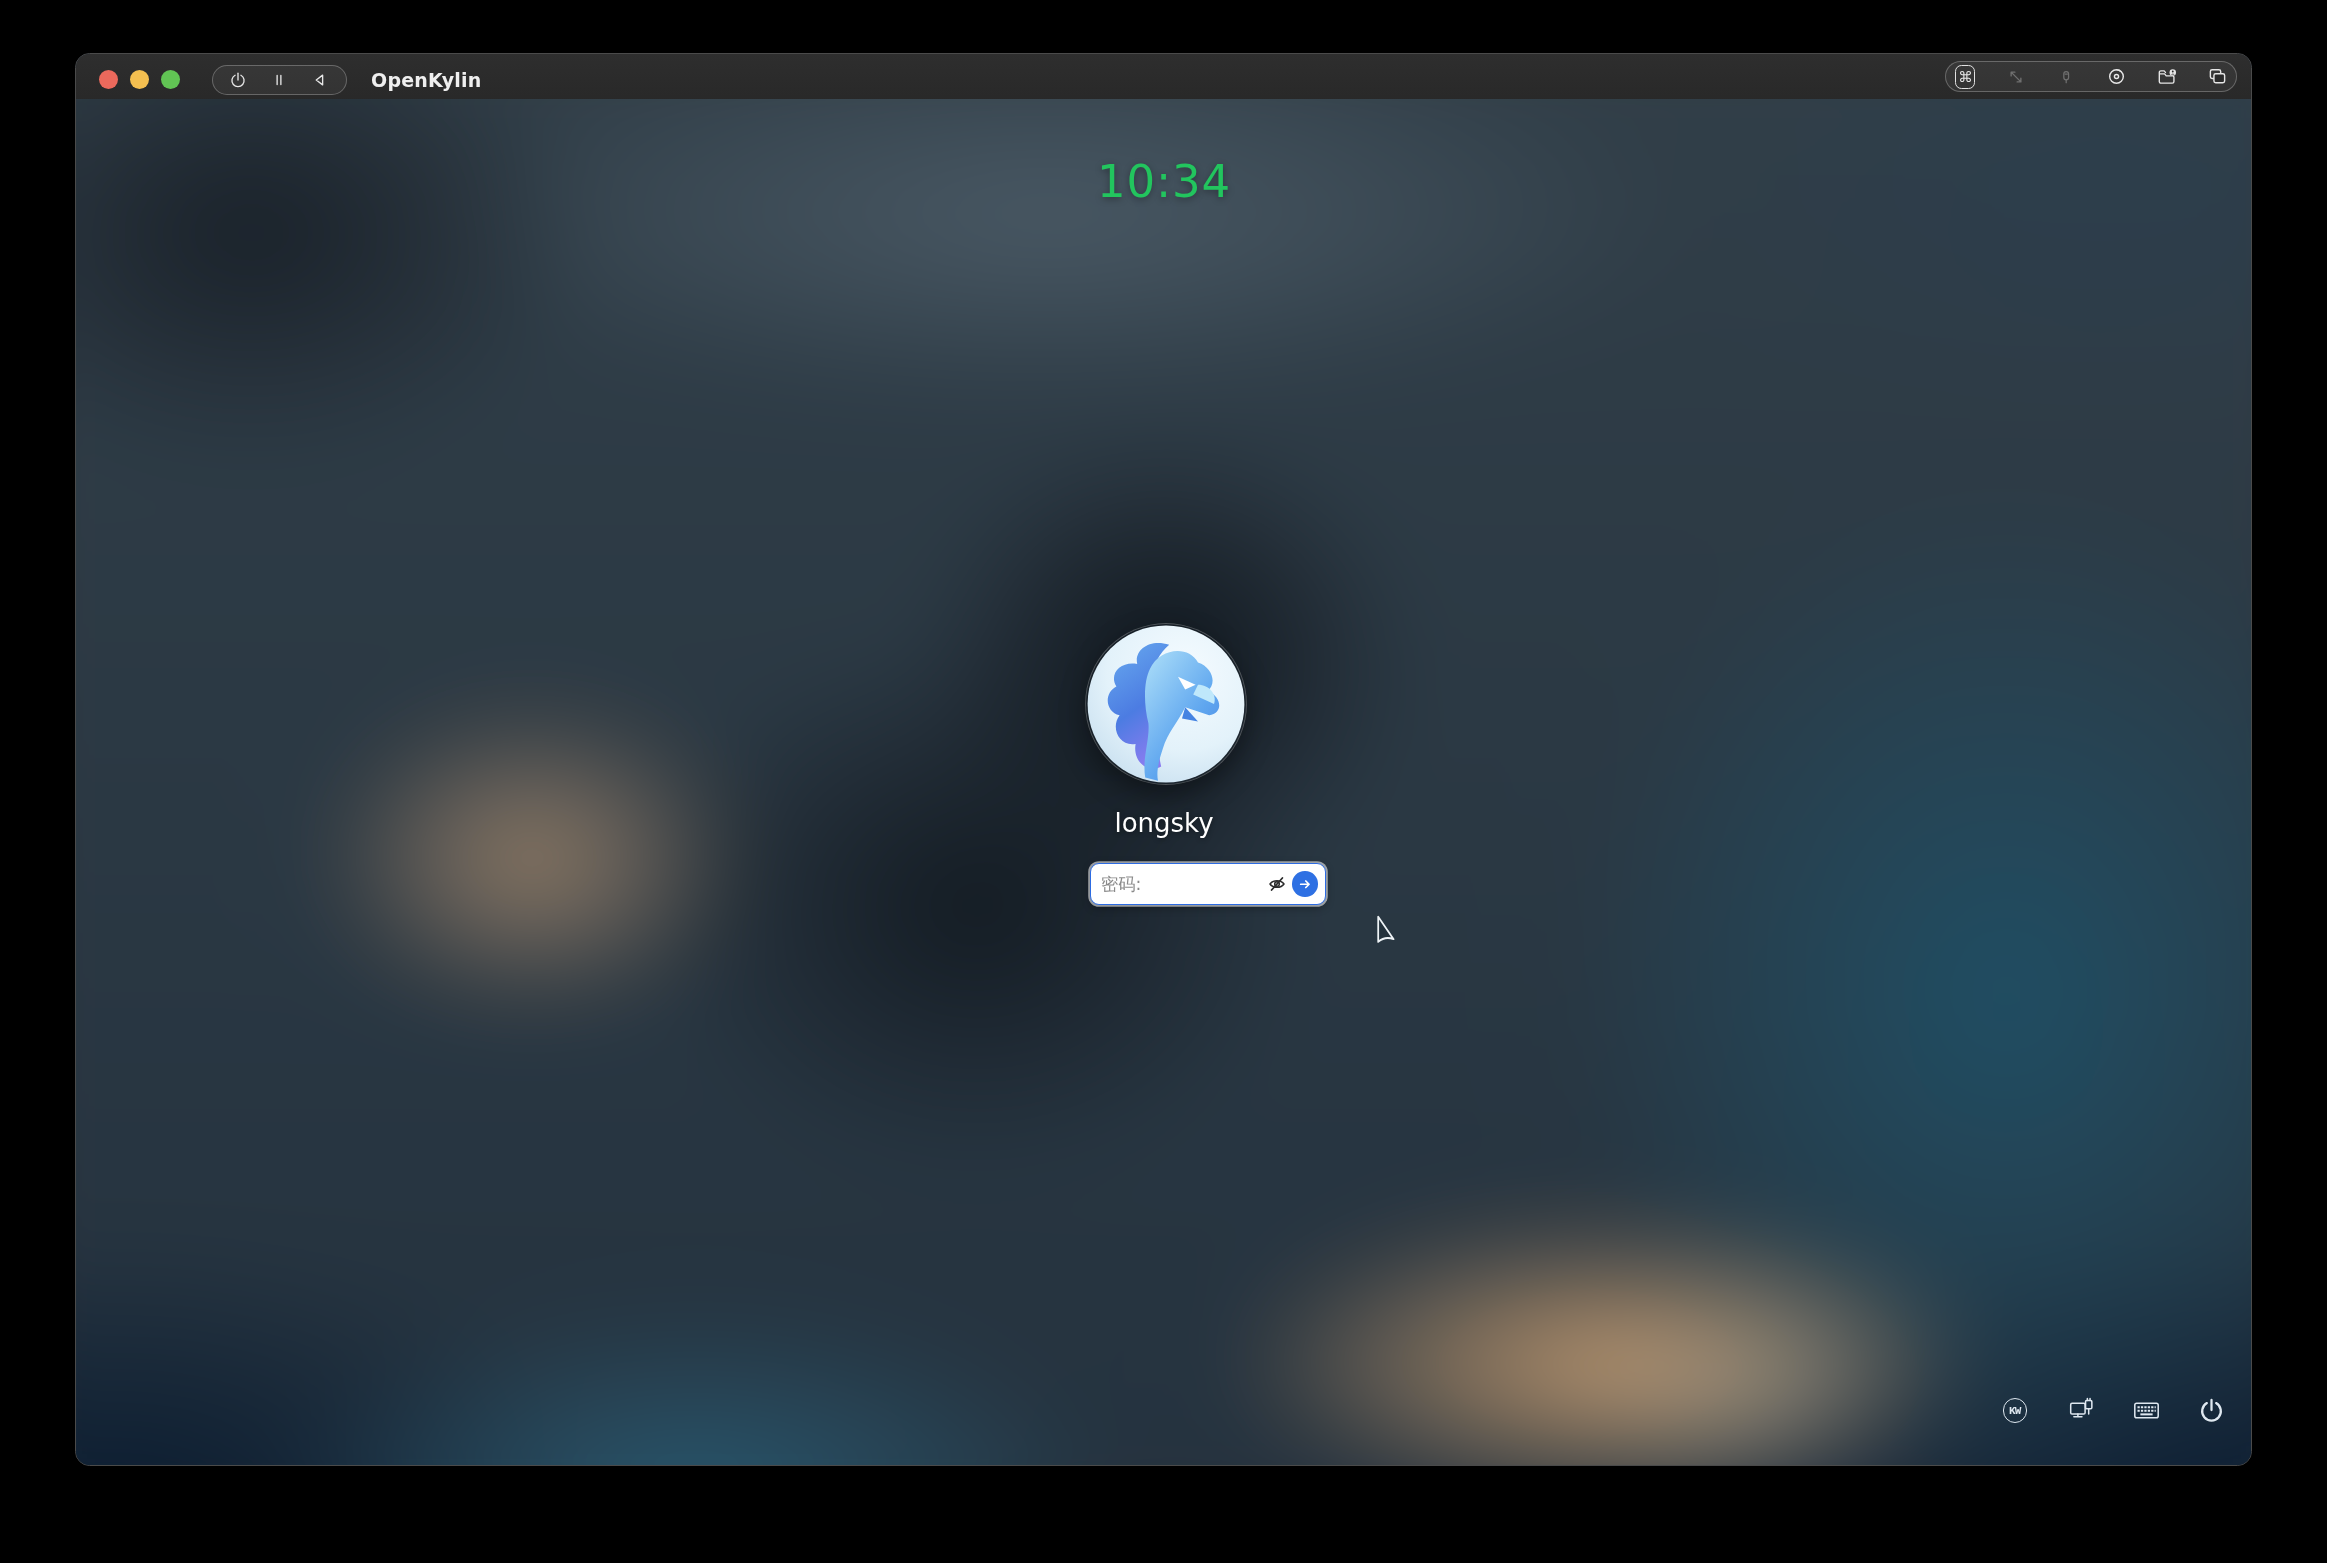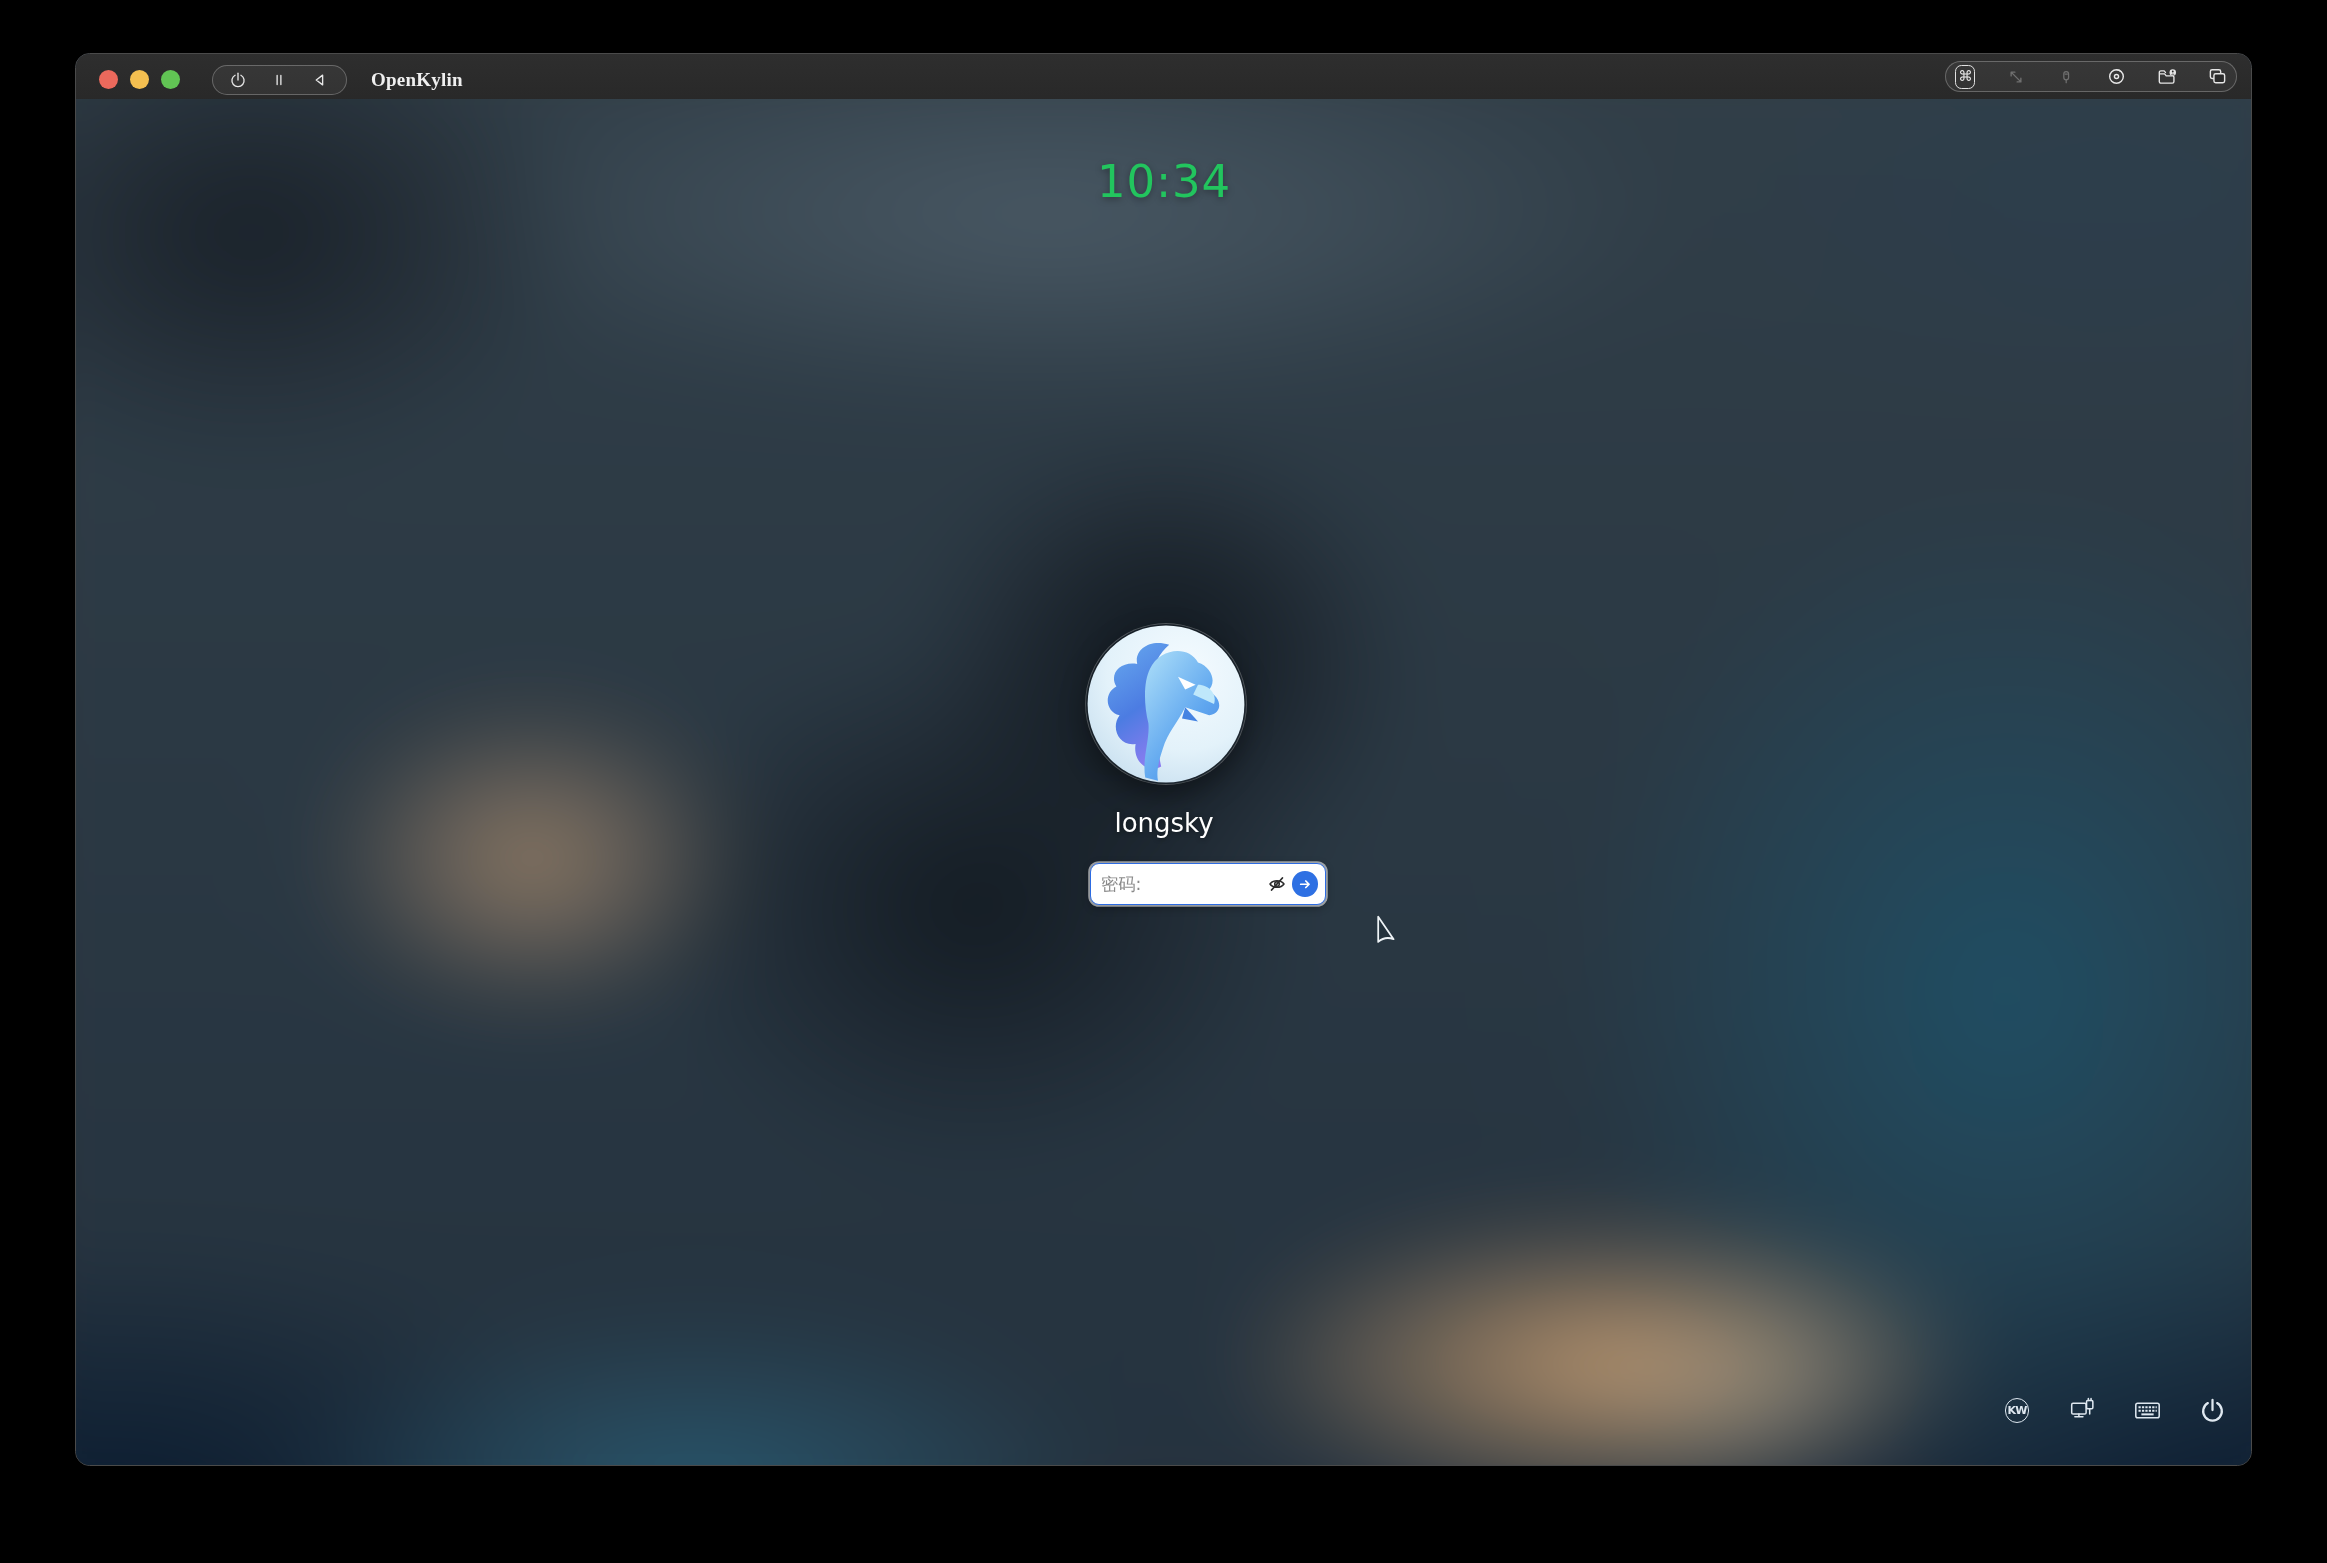--- a/index.html
+++ b/index.html
@@ -11,21 +11,20 @@
     position:absolute; left:75px; top:53px; width:2177px; height:1413px;
     border-radius:14.5px; border:0.9px solid #4a4a4a; overflow:hidden;
     background:#0e1c2c; box-shadow:0 22px 64px rgba(0,0,0,.85);
   }
 
   
   .titlebar{
     height:52px; background:linear-gradient(#2e2e2e,#282828);
     display:flex; align-items:center; position:relative;
     border-bottom:0.9px solid #1c1c1c;
-    font-family:Liberation Serif, serif;
   }
   .lights{ display:flex; gap:11.8px; margin-left:23px; }
   .light{ width:19px; height:19px; border-radius:50%; }
 
   .pill{
     height:30px; border:0.9px solid rgba(255,255,255,.25); border-radius:15.5px;
     background:rgba(255,255,255,.05); display:flex; align-items:center;
   }
   .vm-controls{ margin-left:32px; width:135px; justify-content:space-between; padding:0 15.5px; }
   .tb-btn{ display:flex; align-items:center; justify-content:center; color:#e6e6e6;
@@ -85,21 +84,21 @@
                   padding:0 3.6px 0 10px; font-size:17.3px; color:#333;
                   font-family:"DejaVu Sans","Liberation Sans",sans-serif; }
   .pwd-box input::placeholder{ color:#8a8a8a; }
   .eye-btn{ width:23.6px; height:23.6px; display:flex; align-items:center; justify-content:center;
             color:#2d2d2d; flex:0 0 auto; }
   .go-btn{ width:25.5px; height:25.5px; border-radius:50%; background:#2e70e3; margin:0 7.3px 0 3.6px;
            display:flex; align-items:center; justify-content:center; color:#fff; flex:0 0 auto; }
 
   .status-row{ position:absolute; right:25.5px; bottom:40px; display:flex; gap:36px;
                align-items:center; color:#dfe8f0; }
-  .st-btn{ width:29px; height:29px; display:flex; align-items:center; justify-content:center; }
+  .st-btn{ width:29px; height:29px; display:flex; align-items:center; justify-content:flex-start;font-family:Liberation Mono, monospace; }
   .kw-badge{ width:24.5px; height:24.5px; border:1.8px solid #dfe8f0; border-radius:50%;
              display:flex; align-items:center; justify-content:center;
              font-size:11px; font-weight:bold; letter-spacing:-0.9px; }
   .ic2{ fill:none; stroke:currentColor; stroke-width:1.7; stroke-linecap:round; stroke-linejoin:round; }
 
   .cursor{ position:absolute; left:1300px; top:816px; width:22px; height:33px; }
 </style>
 </head>
 <body>
 

